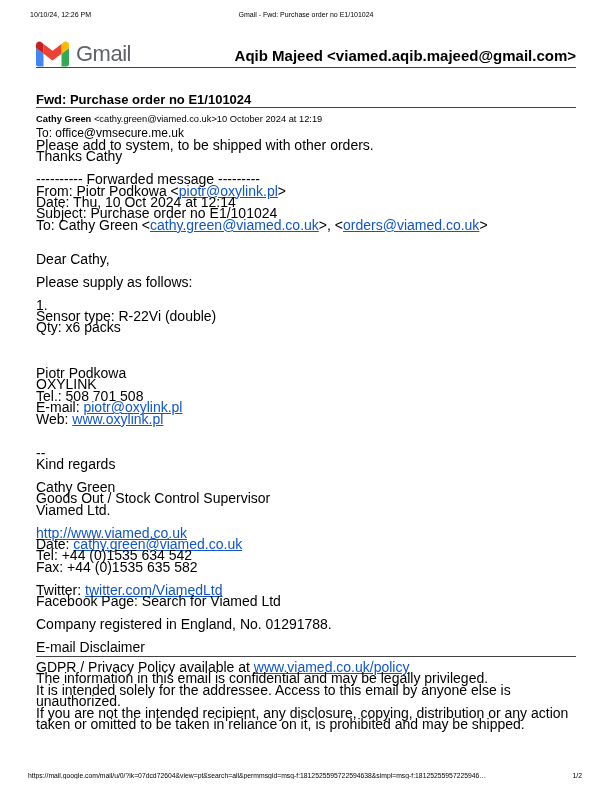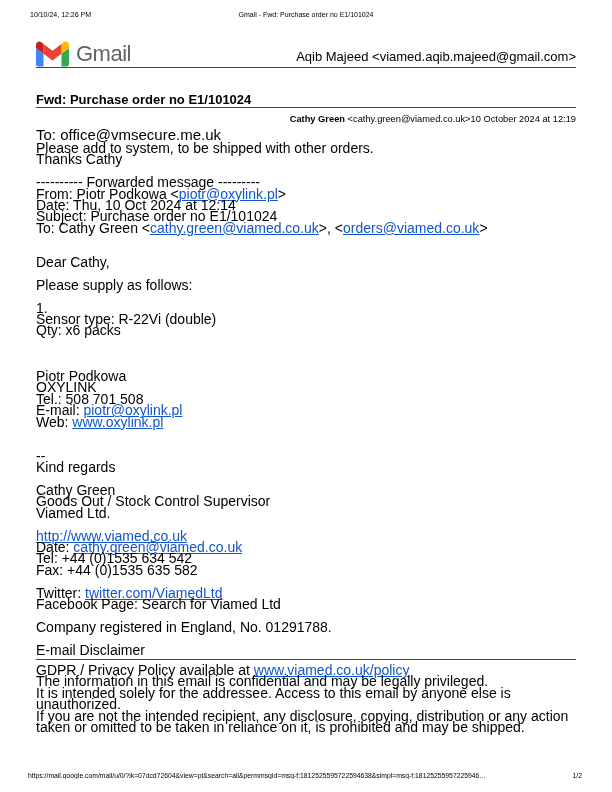--- a/index.html
+++ b/index.html
@@ -6,28 +6,28 @@
   body{width:612px;height:792px;background:#fff;color:#000;
        font-family:"Liberation Sans",sans-serif;overflow:hidden}
   .page{position:relative;width:612px;height:792px;padding:10px 36px 0;box-sizing:border-box}
   .print-header{position:relative;height:9px;font-size:7px;line-height:9px;color:#000}
   .print-header .ts{position:absolute;left:-6px;top:0}
   .print-header .ptitle{position:absolute;left:0;right:0;top:0;text-align:center}
   .masthead{margin-top:22px;display:flex;justify-content:space-between;align-items:flex-end}
   .logo{display:flex;align-items:center;gap:7px}
   .logo svg{width:33px;height:26px;display:block}
   .wordmark{font-size:22px;color:#5f6368;letter-spacing:-.5px}
-  .account{font-size:13px;font-weight:normal;padding-bottom:3px}
+  .account{font-size:15px;font-weight:bold;padding-bottom:3px}
   hr.rule{border:0;border-top:1px solid #444;margin:0;height:0}
   .rule1{margin-top:12px}
   .subject{font-size:13px;font-weight:bold;margin-top:24px}
   .rule2{margin-top:8px}
-  .meta{display:flex;justify-content:flex-end;margin-top:6px;font-size:9.3px}
+  .meta{display:flex;justify-content:flex-start;margin-top:6px;font-size:9.3px}
   .meta .b{font-weight:bold}
-  .to-line{margin-top:2px;font-size:15px}
+  .to-line{margin-top:2px;font-size:12px}
   .body{margin-top:0;font-size:14px;line-height:11.4px}
   .body .gap{height:11.4px}
   .link{color:#1155cc;text-decoration:underline;cursor:pointer}
   .disc-rule{border:0;border-top:1px solid #444;margin:3px 0 5px;height:0}
   .footer{position:absolute;left:28px;right:30px;bottom:13px;
           font-size:6.8px;display:flex;justify-content:space-between;gap:10px}
   .footer .furl{white-space:nowrap;overflow:hidden}
 </style>
 </head>
 <body>

